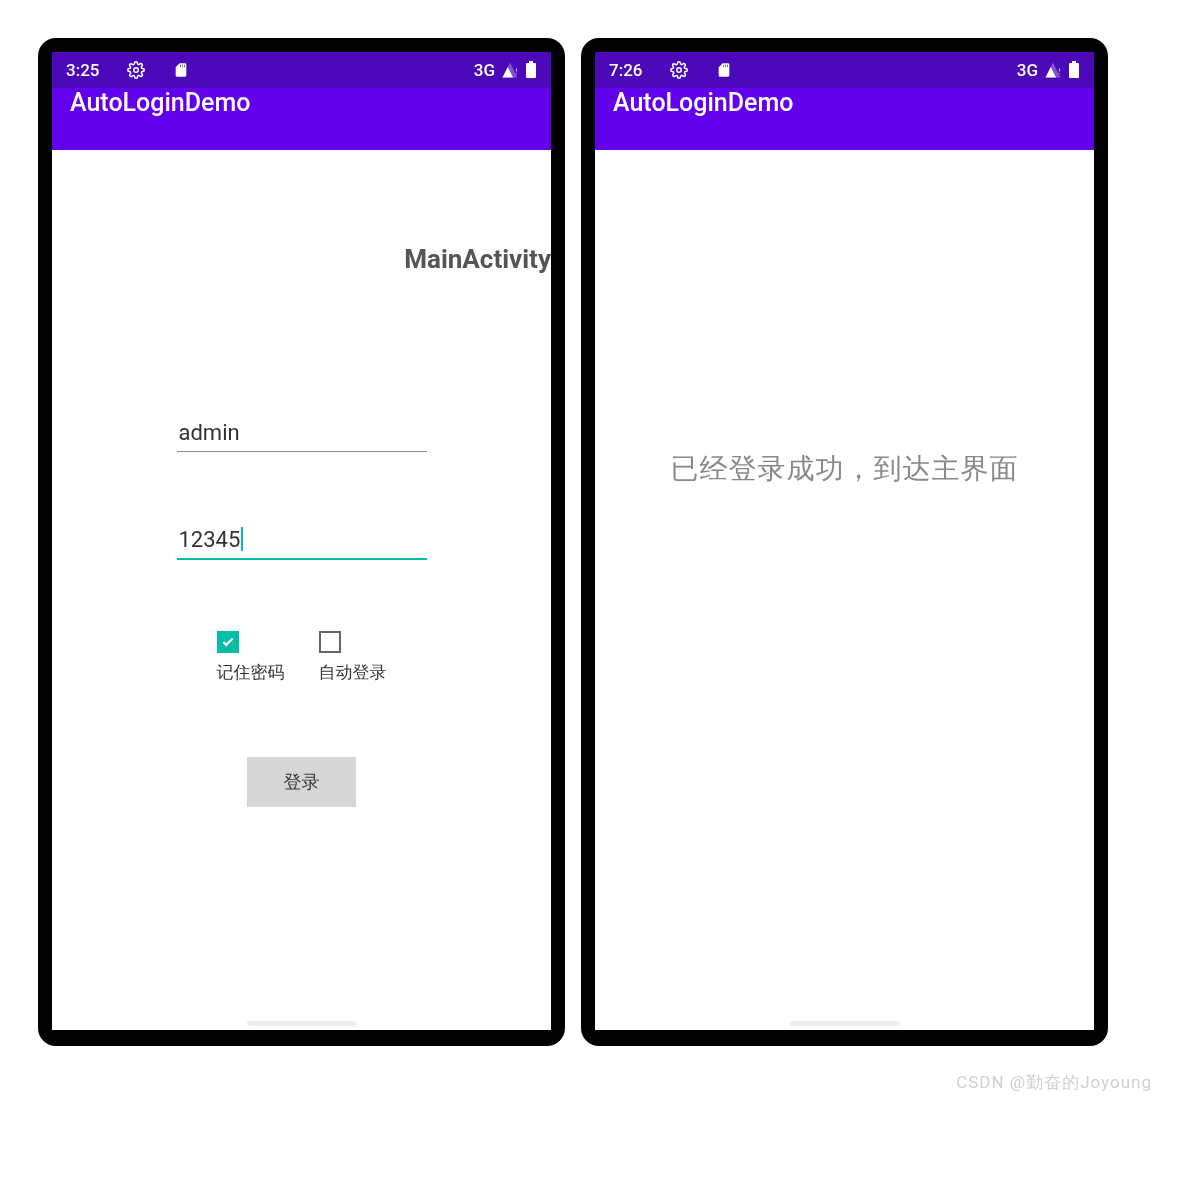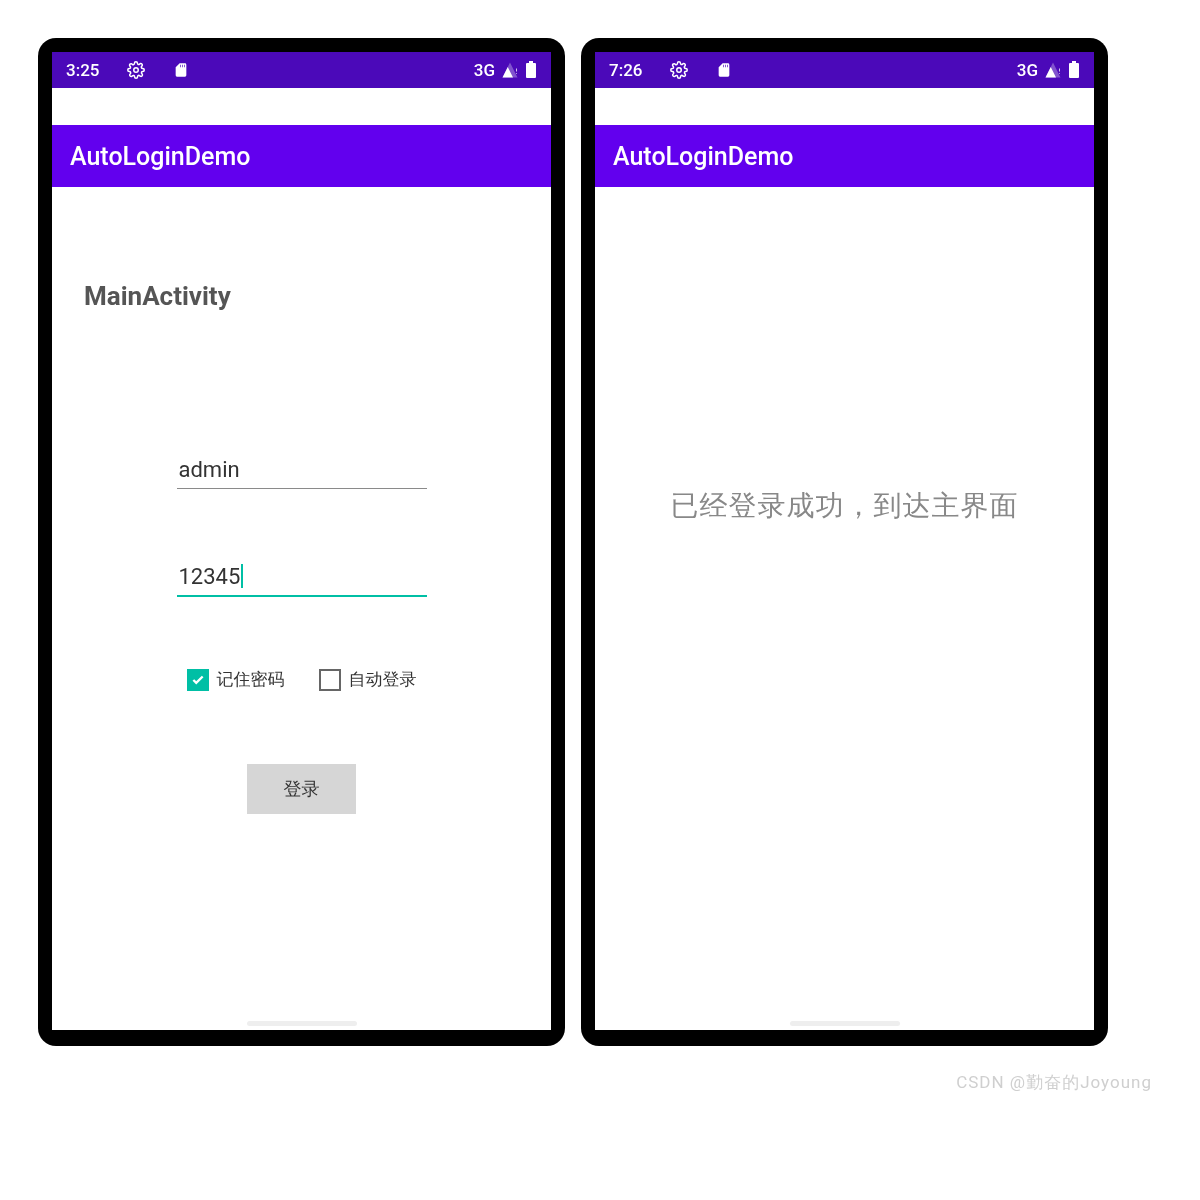--- a/index.html
+++ b/index.html
@@ -43,34 +43,32 @@
       font-size: 17px;
       font-weight: 500;
     }
     .sb-left { display:flex; align-items:center; gap:28px; }
     .sb-right { display:flex; align-items:center; gap:6px; }
     .appbar {
       height: 62px;
       background: #6200EE;
       color: #fff;
       display: flex;
-      align-items: center;
+      align-items: flex-start;
       padding: 0 18px;
       font-size: 25px;
       font-weight: 500;
-      margin-top: 37px;
     }
     .content { flex:1; display:flex; flex-direction:column; background:#fff; }
     .title-area {
       margin-top: 94px;
-      text-align: left;
+      text-align: right;
       color: #555;
       font-size: 26px;
       font-weight: 700;
-      padding-left: 32px;
     }
     .form {
       margin: 140px auto 0 auto;
       width: 250px;
       display:flex;
       flex-direction:column;
       gap:45px;
     }
     .field {
       border: none;
@@ -85,22 +83,23 @@
     .checks {
       display:flex;
       gap: 34px;
       margin-top: 26px;
       justify-content: center;
       align-items:center;
       font-size: 17px;
       color:#333;
     }
     .chk {
-      display:flex; align-items:center; gap:8px;
+      display:flex; align-items:flex-start; gap:8px;
       cursor: pointer;
+      flex-direction: column;
     }
     .box {
       width:22px; height:22px;
       border: 2px solid #666;
       display:inline-flex; align-items:center; justify-content:center;
     }
     .box.checked {
       background:#00bfa5;
       border-color:#00bfa5;
       color:#fff;

